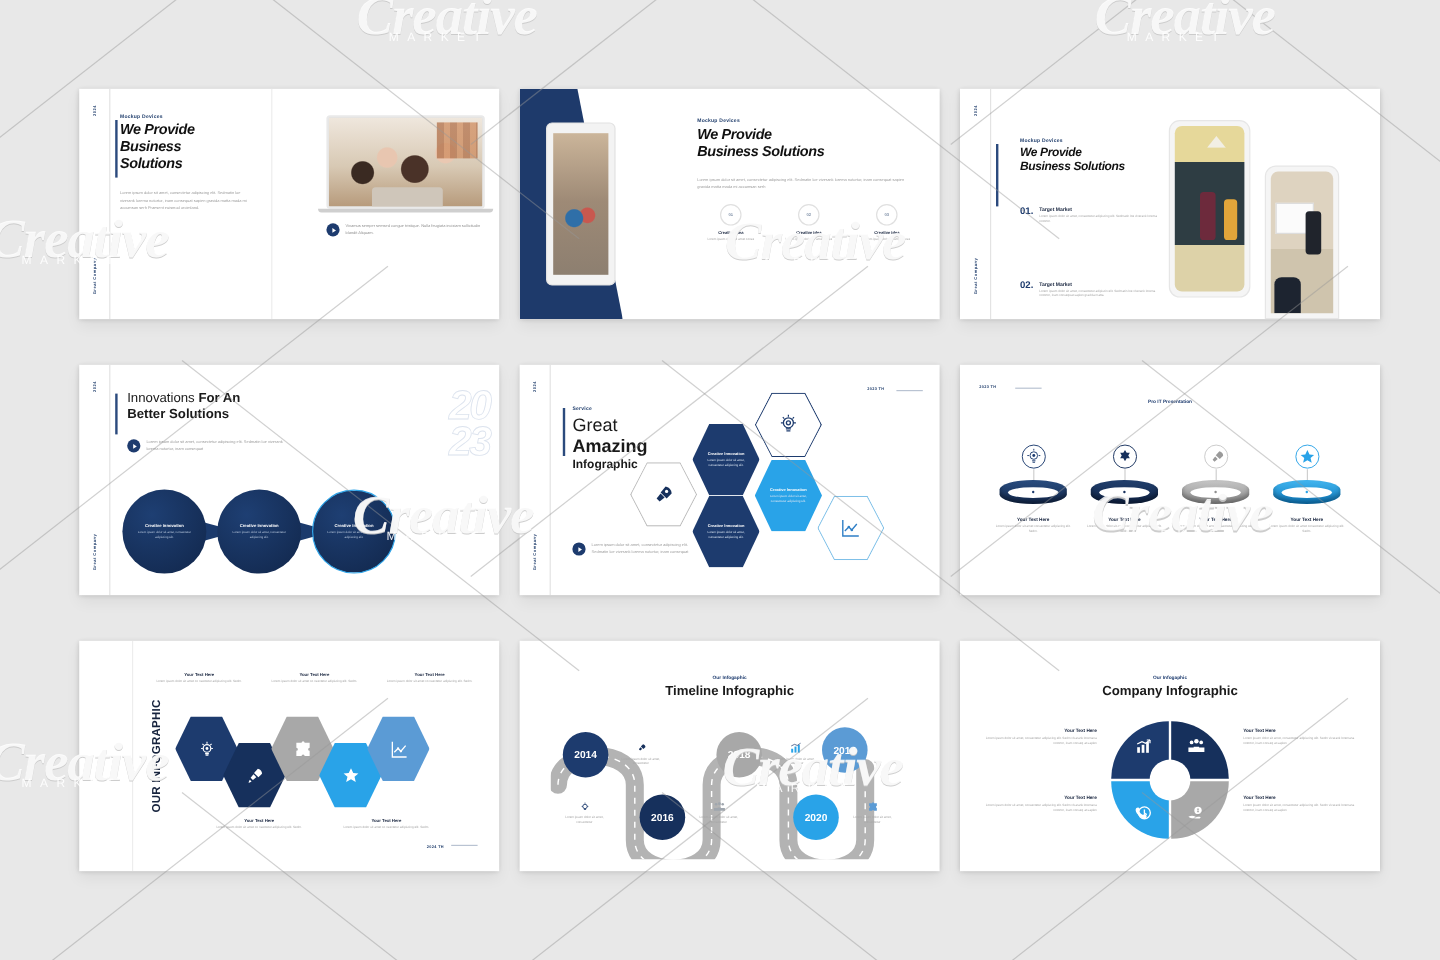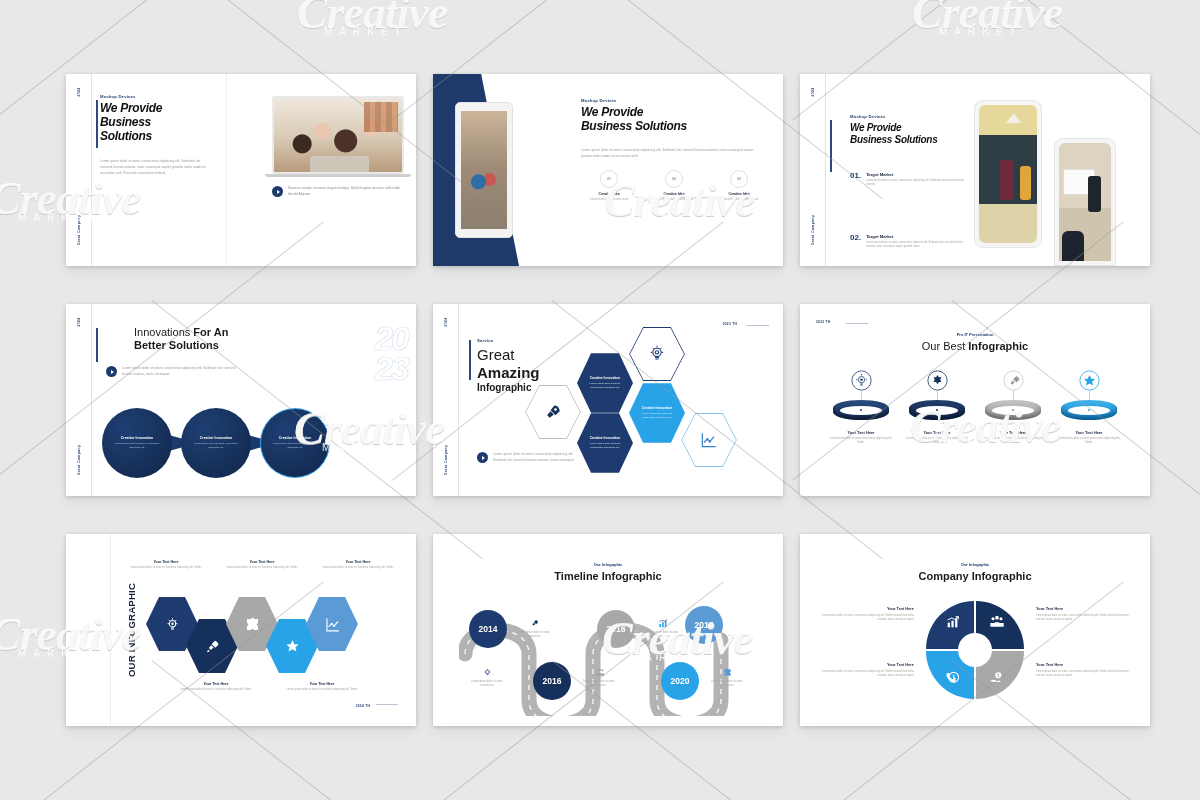--- a/index.html
+++ b/index.html
@@ -200,21 +200,21 @@
   <div class="slide">
     <div class="rail">
       <span class="vtext v-top">2024</span>
       <span class="vtext v-bot">Great Company</span>
     </div>
     <div class="accent-bar" style="left:30px;top:24px;height:34px;"></div>
     <div style="position:absolute;right:8px;top:20px;font-size:34px;font-weight:800;color:transparent;-webkit-text-stroke:.7px #dce3ee;line-height:.88;text-align:right;font-style:italic;letter-spacing:-2px;">
       <div>20</div>
       <div>23</div>
     </div>
-    <div style="position:absolute;left:40px;top:22px;width:160px;margin-left:28px;">
+    <div style="position:absolute;left:40px;top:22px;width:160px;">
       <div class="h1n"><span>Innovations </span><b>For An</b></div>
       <div class="h1n"><b>Better Solutions</b></div>
     </div>
     <div style="position:absolute;left:40px;top:62px;display:flex;gap:5px;width:130px;">
       <div class="play"></div>
       <div class="body-txt">Lorem ipsum dolor sit amet, consectetur adipiscing elit. Sedmatin loe viverank lorema notortor, inam consequat</div>
     </div>
     <div style="position:absolute;left:34px;top:104px;width:290px;height:70px;">
       <div style="position:absolute;left:58px;top:24px;width:40px;height:22px;background:#1b3a6c;clip-path:polygon(0 0,100% 50%,0 100%);"></div>
       <div style="position:absolute;left:137px;top:24px;width:40px;height:22px;background:#1b3a6c;clip-path:polygon(0 0,100% 50%,0 100%);"></div>
@@ -293,21 +293,20 @@
         <circle cx="10" cy="11" r="1.3" fill="#2f7fc6"></circle>
           <circle cx="13" cy="14" r="1.3" fill="#2f7fc6"></circle>
       </svg>
     </div>
   </div>
 
   <div class="slide">
     <div class="corner-tag" style="left:16px;top:16px;">2023 TH</div>
     <div class="corner-line" style="left:46px;top:19px;"></div>
     <div class="ctr-eyebrow" style="position:absolute;left:0;right:0;top:28px;">Pro IT Presentation</div>
-    <div class="ctr-h" style="position:absolute;left:0;right:0;top:36px;"><span>Our Best </span><b>Infographic</b></div>
     <div style="position:absolute;left:26px;right:26px;top:66px;display:flex;justify-content:space-between;">
       <div style="width:70px;text-align:center;">
         <svg width="21" height="21" viewBox="0 0 24 24" style="margin:0 auto;">
           <circle cx="12" cy="12" r="11" fill="#fff" stroke="#1d3b6e" stroke-width=".9"></circle>
           <circle cx="12" cy="11" r="3.6" fill="none" stroke="#1d3b6e" stroke-width=".9"></circle>
           <circle cx="12" cy="11" r="1.4" fill="#1d3b6e"></circle>
           <path d="M10.4 16h3.2M10.8 17.4h2.4M12 4.6v1.6M5.8 11h1.6M16.6 11h1.6" stroke="#1d3b6e" stroke-width=".9"></path>
         </svg>
         <div style="width:1px;height:9px;background:#cfcfcf;margin:0 auto;"></div>
         <div style="width:56px;height:20px;margin:0 auto;border-radius:50%/40%;background:linear-gradient(180deg,#2a4d80,#13294f);box-shadow:inset 0 -3px 4px rgba(0,0,0,.35);display:flex;align-items:center;justify-content:center;">

